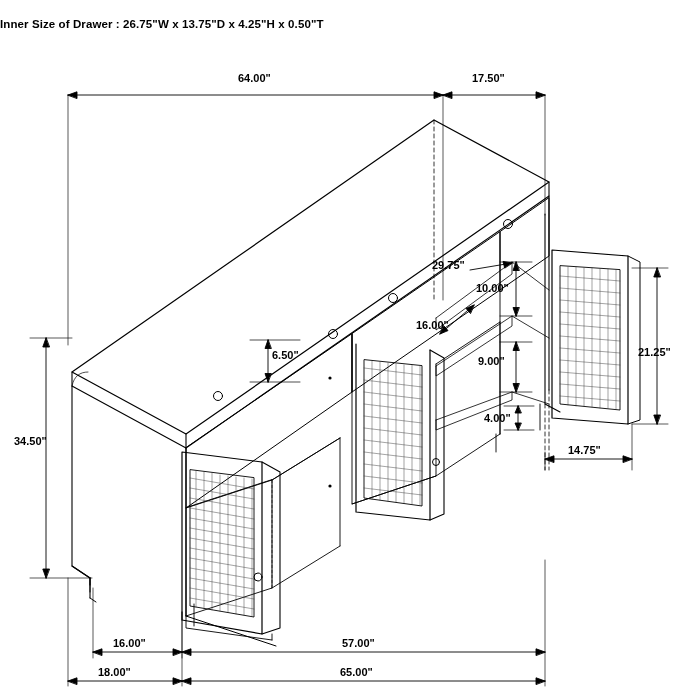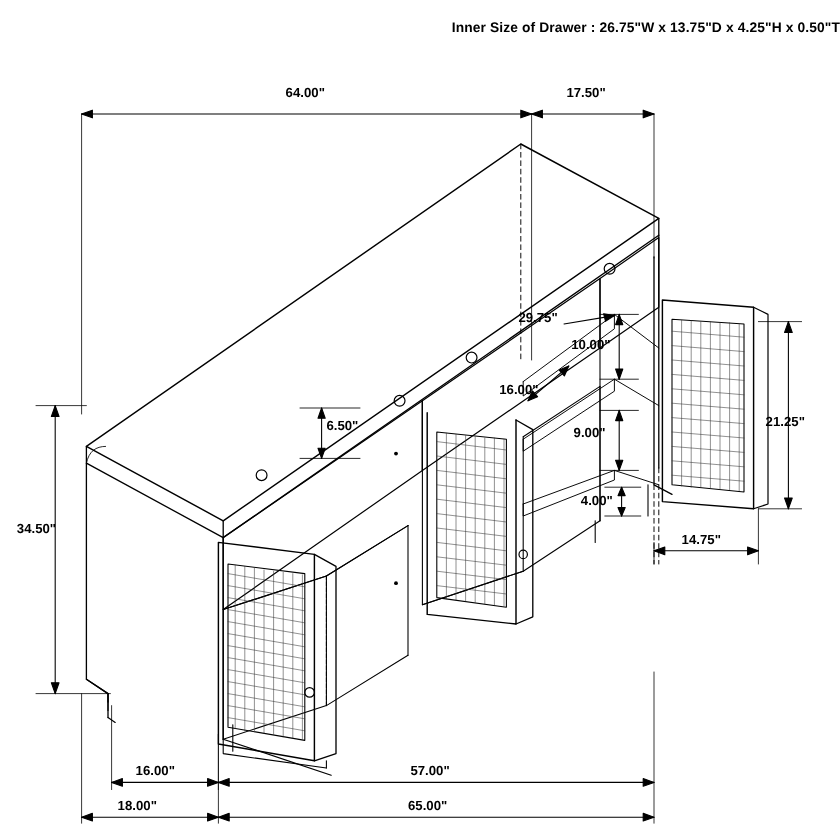--- a/index.html
+++ b/index.html
@@ -18,21 +18,21 @@
   #stage {
     position: relative;
     width: 700px;
     height: 700px;
   }
   .title {
     position: absolute;
     top: 18px;
     left: 0;
     width: 700px;
-    text-align: right;
+    text-align: left;
     font-size: 11.5px;
     font-weight: bold;
     letter-spacing: 0.1px;
   }
   svg#drawing {
     position: absolute;
     top: 0;
     left: 0;
     width: 700px;
     height: 700px;

